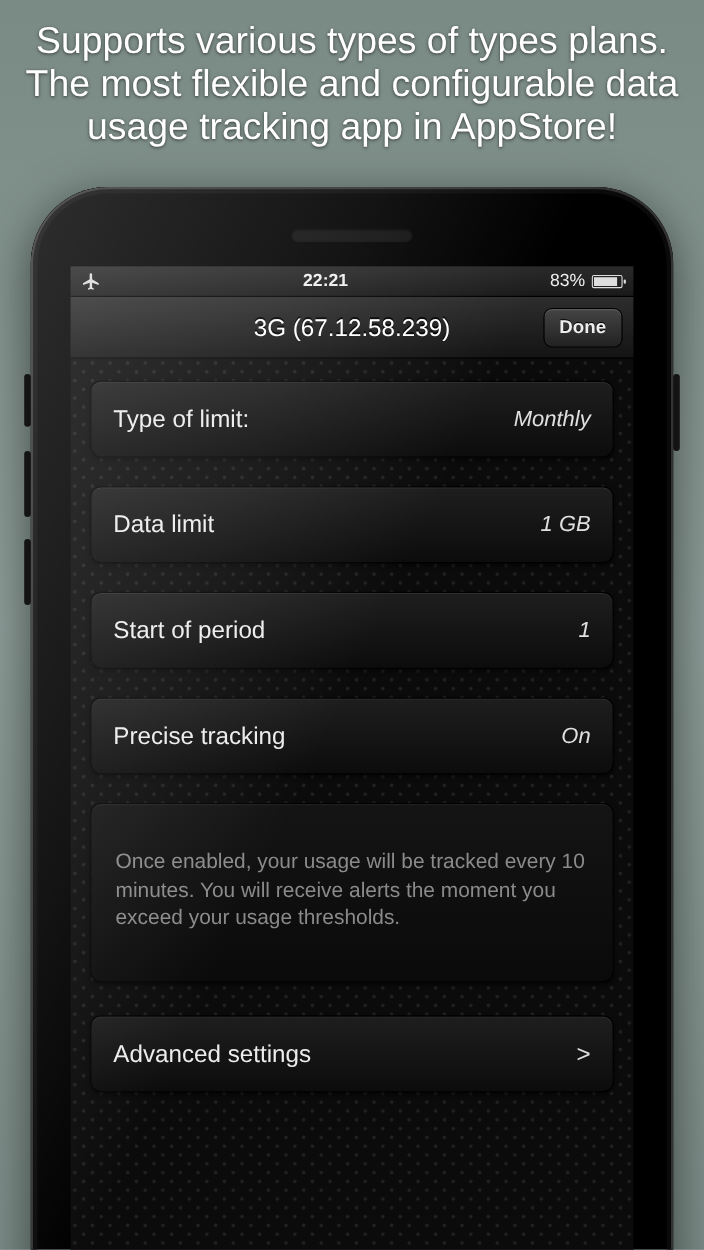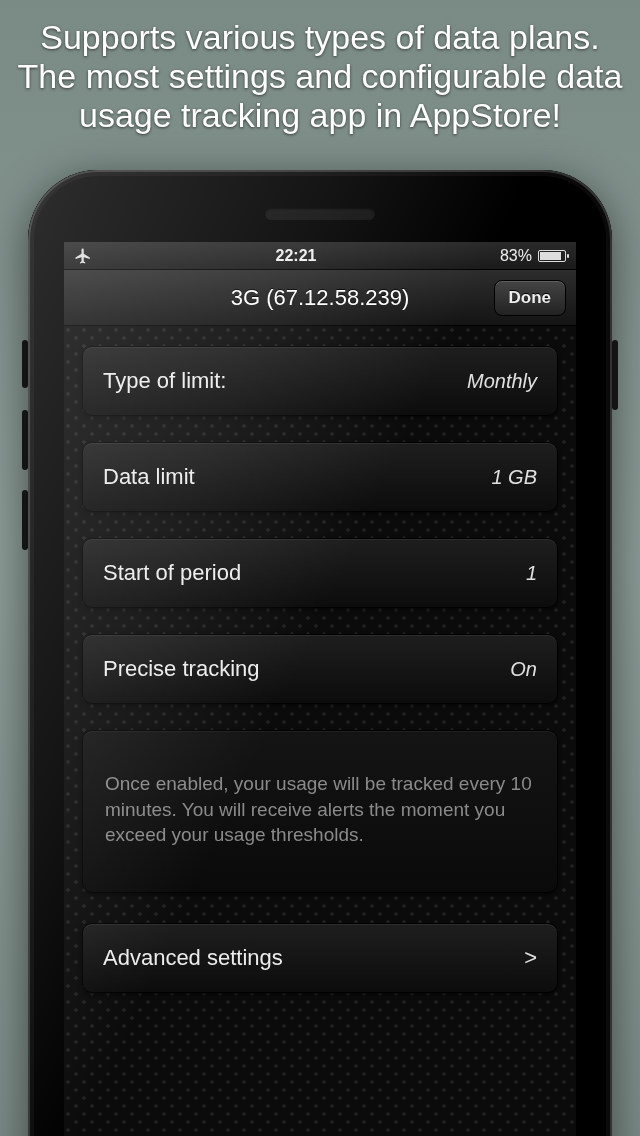--- a/index.html
+++ b/index.html
@@ -166,21 +166,21 @@
     padding: 40px 22px 44px 22px;
     color:#8a8a8a;
     font-size:19px;
     line-height:1.35;
     margin-bottom: 30px;
   }
 </style>
 </head>
 <body>
 
-<div class="promo-text">Supports various types of data plans. The most settings and configurable data usage tracking app in AppStore!</div>
+<div class="promo-text">Supports various types of types plans. The most flexible and configurable data usage tracking app in AppStore!</div>
 
 <div class="phone-side-btn btn-left-1"></div>
 <div class="phone-side-btn btn-left-2"></div>
 <div class="phone-side-btn btn-left-3"></div>
 <div class="phone-side-btn btn-right"></div>
 
 <div class="phone-frame">
   <div class="speaker"></div>
 
   <div class="screen">

